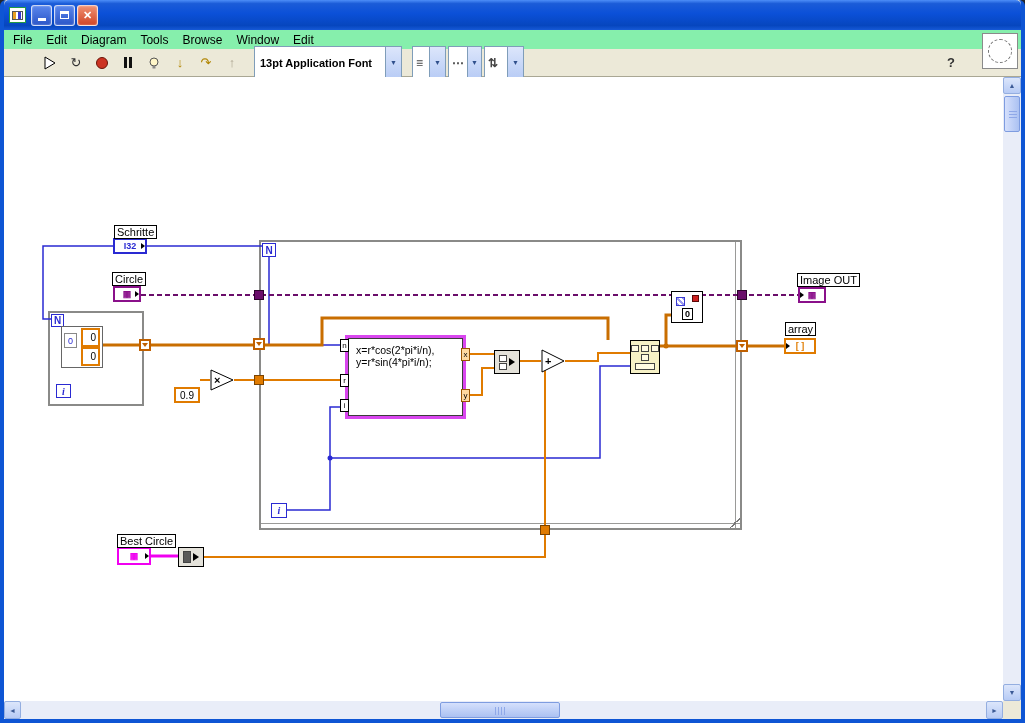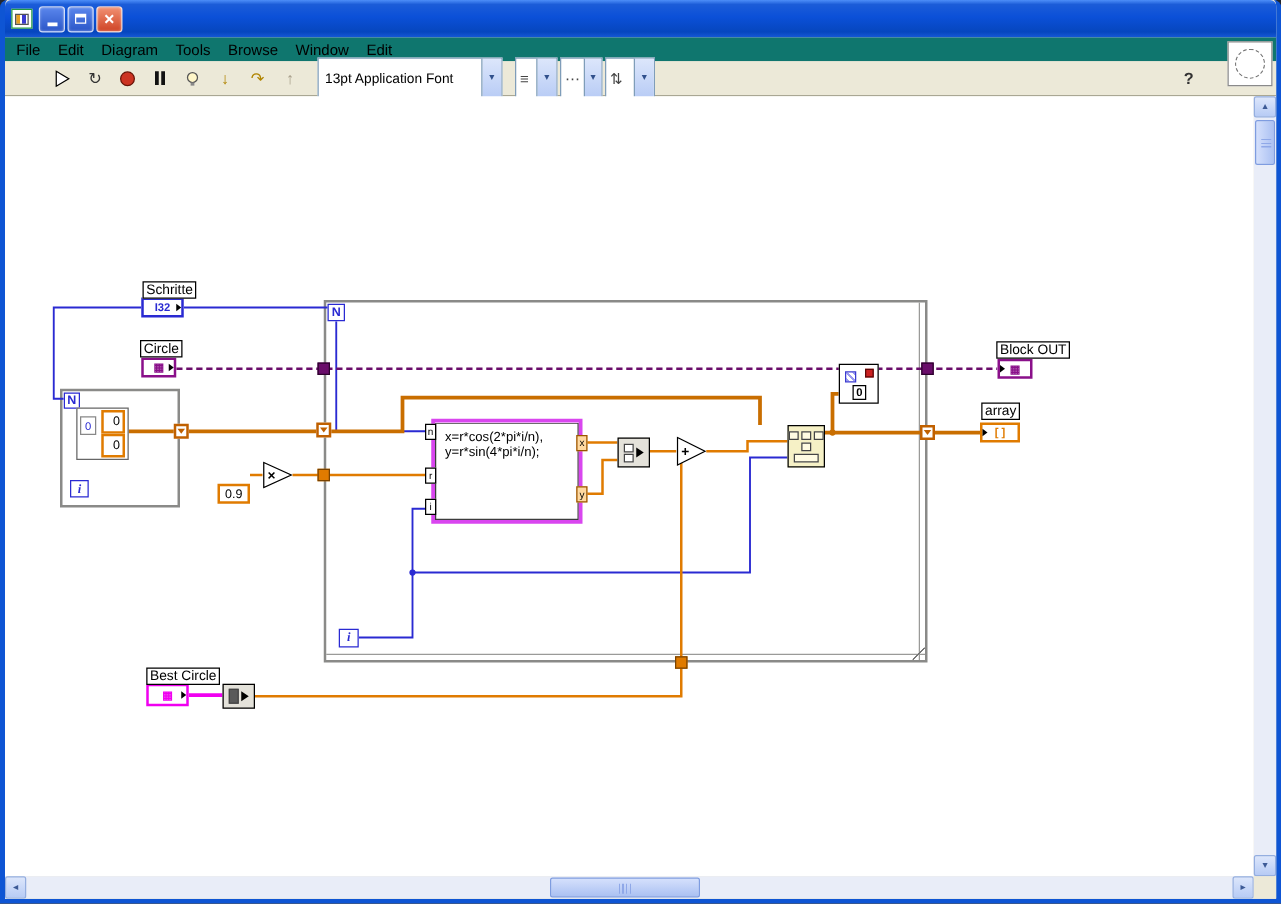--- a/index.html
+++ b/index.html
@@ -22,34 +22,34 @@
     white-space:nowrap; overflow:hidden; }
   .tb-btns { display:flex; gap:2px; }
   .tb-btn { width:21px; height:21px; border-radius:3px; border:1px solid rgba(255,255,255,.75);
     display:flex; align-items:center; justify-content:center; color:#fff; font-size:11px; font-weight:bold;
     background:linear-gradient(to bottom,#5a86ec,#2b56c8); box-shadow:inset 0 0 2px rgba(255,255,255,.5); }
   .tb-btn.close { background:linear-gradient(to bottom,#f19071,#cf4426); }
   .glyph-min { width:8px; height:3px; background:#fff; margin-top:8px; }
   .glyph-max { width:9px; height:8px; border:1px solid #fff; border-top:3px solid #fff; background:transparent; }
 
   
-  .menubar { position:absolute; top:30px; left:0; right:0; height:19px; background:#0f766e;
+  .menubar { position:absolute; top:30px; left:0; right:0; height:19px; background:#86efac;
     display:flex; align-items:center; font-size:12px; color:#000; padding-left:2px; }
   .menu-item { padding:2px 7px; }
 
   
   .toolbar { position:absolute; top:49px; left:0; right:0; height:28px; background:#ece9d8;
     border-bottom:1px solid #a9a794; display:flex; align-items:center; padding-left:34px; gap:2px; }
   .tbtn { width:24px; height:22px; background:#ece9d8; border:1px solid #ece9d8; border-radius:2px;
     display:flex; align-items:center; justify-content:center; font-size:13px; color:#333; }
   .stop-circle { width:12px; height:12px; border-radius:50%; background:#cc3322; border:1px solid #6a1408; }
   .pause-bars { display:flex; gap:2px; }
   .pause-bars div { width:3px; height:11px; background:#111; }
   .combo { height:34px; border:1px solid #7f9db9; background:#fff; display:flex; align-items:center;
-    font-size:11px; }
+    font-size:11px;font-weight:bold; }
   .combo .combo-txt { padding:0 5px; white-space:nowrap; }
   .combo .combo-arrow { width:16px; height:100%; background:linear-gradient(to bottom,#dce6fb,#b7cbf5);
     border-left:1px solid #7f9db9; display:flex; align-items:center; justify-content:center;
     font-size:7px; color:#30508c; }
   .mini-combo { width:34px; }
   .mini-combo .combo-txt { padding:0 3px; font-size:12px; color:#444; }
   .help-btn { margin-left:auto; margin-right:58px; }
   .icon-panel { position:absolute; top:33px; right:3px; width:36px; height:36px; background:#fff;
     border:1px solid #8a8a8a; display:flex; align-items:center; justify-content:center; }
   .icon-panel .dotted-circle { width:24px; height:24px; border:1px dashed #777; border-radius:50%; }
@@ -268,21 +268,21 @@
       <polyline points="147,479 174,479" fill="none" stroke="#f000f0" stroke-width="3"></polyline>
     </svg>
 
     <div class="nbox" style="left:47px;top:237px;width:13px;height:13px;">N</div>
     <div class="nbox ibox-italic" style="left:52px;top:307px;width:15px;height:14px;">i</div>
     <div class="nbox" style="left:258px;top:166px;width:14px;height:14px;">N</div>
     <div class="nbox ibox-italic" style="left:267px;top:426px;width:16px;height:15px;">i</div>
 
     <div class="dlabel" style="left:110px;top:148px;">Schritte</div>
     <div class="dlabel" style="left:108px;top:195px;">Circle</div>
-    <div class="dlabel" style="left:793px;top:196px;">Block OUT</div>
+    <div class="dlabel" style="left:793px;top:196px;">Image OUT</div>
     <div class="dlabel" style="left:781px;top:245px;">array</div>
     <div class="dlabel" style="left:113px;top:457px;">Best Circle</div>
 
     <div class="term t-blue" style="left:109px;top:161px;width:34px;height:16px;">
       <span>I32</span>
       <div class="t-arrow-r"></div>
     </div>
     <div class="term t-purple" style="left:109px;top:209px;width:28px;height:16px;">
       <span>▦</span>
       <div class="t-arrow-r"></div>

